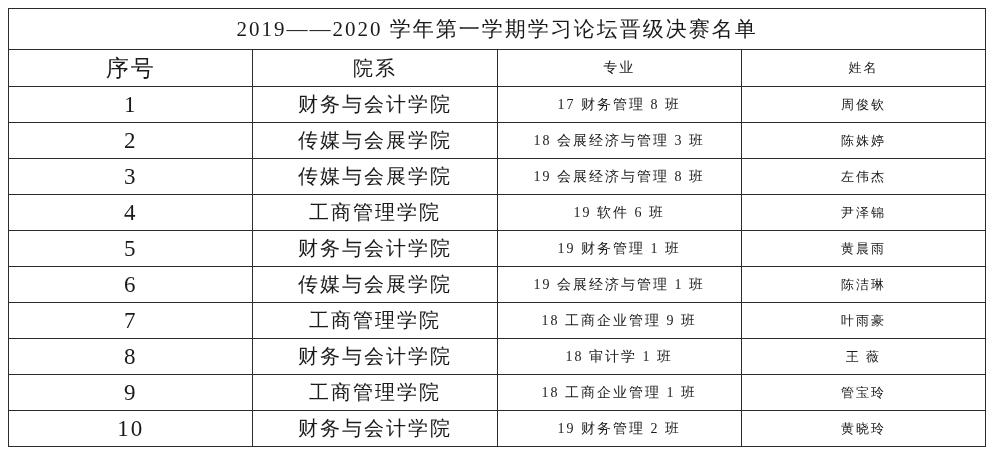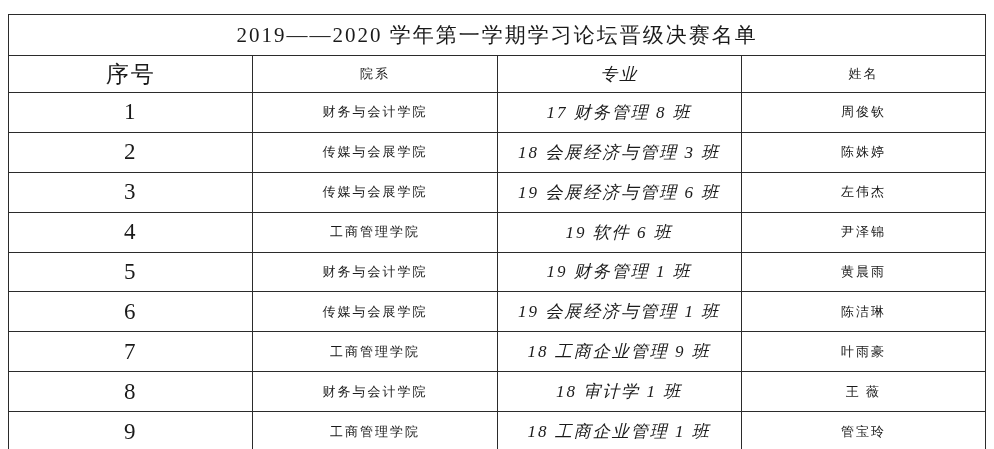--- a/index.html
+++ b/index.html
@@ -11,22 +11,23 @@
     width: 994px;
     height: 449px;
     font-family: "Liberation Serif", "DejaVu Serif", serif;
     color: #1a1a1a;
     overflow: hidden;
   }
   .sheet {
     width: 994px;
     height: 369px;
     box-sizing: border-box;
-    padding: 14px 8px 4px 8px;
+    padding: 0 8px 4px 8px;
     background: #fff;
+    margin-top: 8px;
   }
   table.roster {
     width: 978px;
     height: 438px;
     border-collapse: collapse;
     table-layout: fixed;
   }
   table.roster td, table.roster th {
     border: 1px solid #2b2b2b;
     text-align: center;
@@ -45,29 +46,28 @@
     font-size: 19px;
     letter-spacing: 6px;
     height: 36px;
   }
   .cell-idx {
     font-size: 23px;
     letter-spacing: 1px;
     width: 112px;
   }
   .cell-dept {
-    font-size: 13px;
+    font-size: 20px;
     letter-spacing: 4px;
     width: 300px;
   }
   .cell-major {
-    font-size: 17px;
+    font-size: 14px;
     letter-spacing: 2px;
     width: 318px;
-    font-style: italic;
   }
   .cell-name {
     font-size: 13px;
     letter-spacing: 4px;
     width: 248px;
   }
   tbody tr {
     height: 36px;
   }
 </style>
@@ -96,21 +96,21 @@
       </tr>
       <tr>
         <td class="cell-idx">2</td>
         <td class="cell-dept">传媒与会展学院</td>
         <td class="cell-major">18 会展经济与管理 3 班</td>
         <td class="cell-name">陈姝婷</td>
       </tr>
       <tr>
         <td class="cell-idx">3</td>
         <td class="cell-dept">传媒与会展学院</td>
-        <td class="cell-major">19 会展经济与管理 6 班</td>
+        <td class="cell-major">19 会展经济与管理 8 班</td>
         <td class="cell-name">左伟杰</td>
       </tr>
       <tr>
         <td class="cell-idx">4</td>
         <td class="cell-dept">工商管理学院</td>
         <td class="cell-major">19 软件 6 班</td>
         <td class="cell-name">尹泽锦</td>
       </tr>
       <tr>
         <td class="cell-idx">5</td>
@@ -135,15 +135,21 @@
         <td class="cell-dept">财务与会计学院</td>
         <td class="cell-major">18 审计学 1 班</td>
         <td class="cell-name">王  薇</td>
       </tr>
       <tr>
         <td class="cell-idx">9</td>
         <td class="cell-dept">工商管理学院</td>
         <td class="cell-major">18 工商企业管理 1 班</td>
         <td class="cell-name">管宝玲</td>
       </tr>
+      <tr>
+        <td class="cell-idx">10</td>
+        <td class="cell-dept">财务与会计学院</td>
+        <td class="cell-major">19 财务管理 2 班</td>
+        <td class="cell-name">黄晓玲</td>
+      </tr>
     </tbody>
   </table>
 </div>
 
 </body></html>

